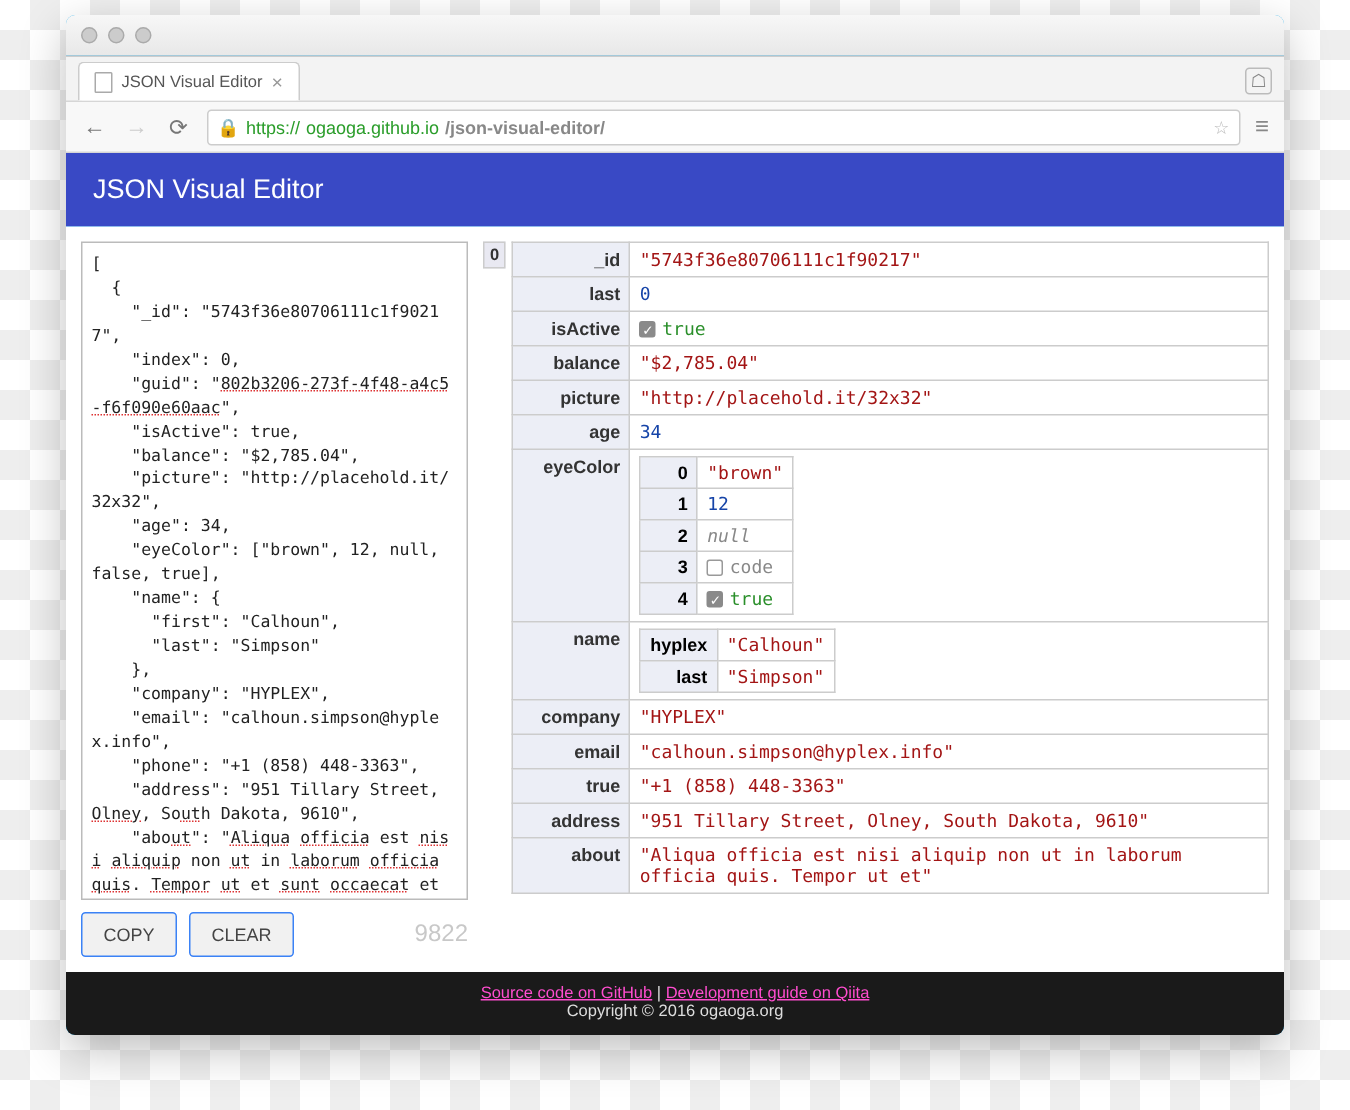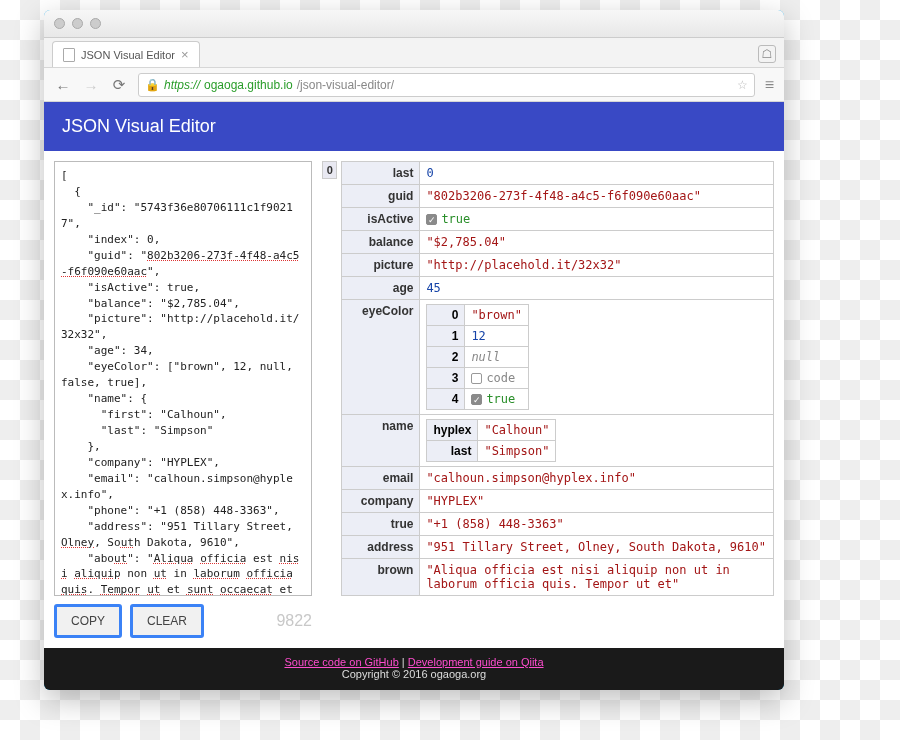--- a/index.html
+++ b/index.html
@@ -8,50 +8,50 @@
   font-size: 12px;
   background:
     linear-gradient(45deg, #eee 25%, transparent 25%, transparent 75%, #eee 75%),
     linear-gradient(45deg, #eee 25%, transparent 25%, transparent 75%, #eee 75%);
   background-size: 40px 40px;
   background-position: 0 0, 20px 20px;
   background-color: #fff;
   width: 900px; height: 740px; overflow: hidden;
 }
 .window {
-  position: absolute; left: 44px; top: 10px; width: 740px; height: 680px;
+  position: absolute; left: 44px; top: 10px; width: 812px; height: 680px;
   background: #0ea5e9; border-radius: 6px; box-shadow: 0 10px 30px rgba(0,0,0,.25);
   overflow: hidden; display: flex; flex-direction: column;
 }
 .titlebar { height: 28px; background: linear-gradient(#f7f7f7,#e8e8e8); border-bottom: 1px solid #ccc; display: flex; align-items: center; padding: 0 10px; gap: 7px; }
 .tl-dot { width: 11px; height: 11px; border-radius: 50%; background: #ccc; border: 1px solid #aaa; }
 .tabbar { height: 30px; background: #f3f3f3; border-bottom: 1px solid #d6d6d6; display: flex; align-items: flex-end; padding: 0 8px; }
 .tab { background: #fff; border: 1px solid #ccc; border-bottom: none; border-radius: 4px 4px 0 0; height: 26px; padding: 0 10px; display: flex; align-items: center; gap: 6px; font-size: 11px; color: #555; }
 .tab .close { color: #999; font-size: 13px; }
 .tabbar .spacer { flex: 1; }
 .user-icon { width: 18px; height: 18px; border: 1px solid #bbb; border-radius: 3px; display: flex; align-items: center; justify-content: center; color: #888; font-size: 12px; margin-bottom: 4px; }
 .urlbar { height: 34px; background: #f8f8f8; border-bottom: 1px solid #d6d6d6; display: flex; align-items: center; padding: 0 10px; gap: 10px; }
 .nav-btn { color: #777; font-size: 15px; width: 18px; text-align: center; cursor: pointer; }
 .urlfield { flex: 1; height: 24px; border: 1px solid #ccc; border-radius: 3px; background: #fff; display: flex; align-items: center; padding: 0 6px; font-size: 12px; gap: 4px; }
 .lock { color: #2a9d2a; font-size: 12px; }
-.url-scheme { color: #2a9d2a; font-style: italic; }
-.url-path { color: #888; }
+.url-scheme { color: #2a9d2a; }
+.url-path { color: #888; font-weight: bold; }
 .star { color: #bbb; margin-left: auto; }
 .menu-icon { color: #888; font-size: 16px; }
 .app-header { background: #3949c5; color: #fff; font-size: 18px; font-weight: 500; padding: 14px 18px; }
 .content { flex: 1; display: flex; overflow: hidden; background: #fff; }
 .left-pane { width: 278px; padding: 10px; display: flex; flex-direction: column; gap: 8px; }
 .json-textarea {
   flex: 1; border: 1px solid #bbb; background: #fff; padding: 6px;
   font-family: Menlo, Consolas, monospace; font-size: 11px; line-height: 1.45;
   white-space: pre-wrap; word-break: break-all; overflow: hidden; color: #222;
 }
 .spell { text-decoration: underline dotted #d33; text-decoration-thickness: 1px; }
 .left-controls { display: flex; align-items: center; gap: 8px; }
-.btn { background: #f1f1f1; border: 3px solid #3b82f6; border-radius: 3px; padding: 7px 14px; font-size: 12px; color: #444; cursor: pointer; }
+.btn { background: #f1f1f1; border: 1px solid #3b82f6; border-radius: 3px; padding: 7px 14px; font-size: 12px; color: #444; cursor: pointer; }
 .char-count { margin-left: auto; color: #c8c8c8; font-size: 16px; font-weight: 500; }
 .right-pane { flex: 1; padding: 10px 10px 0 0; overflow: hidden; }
 .visual-outer { display: flex; align-items: flex-start; gap: 4px; }
 .array-idx-badge { background: #e9e9f2; color: #333; font-weight: bold; font-size: 11px; width: 16px; text-align: center; padding: 2px 0; border: 1px solid #ccc; }
 table.obj { border-collapse: collapse; width: 100%; font-size: 12px; }
 table.obj > tbody > tr > td { border: 1px solid #ccc; padding: 4px 6px; vertical-align: top; }
 td.key { background: #eceef6; text-align: right; font-weight: bold; color: #333; width: 78px; white-space: nowrap; }
 .val-str { color: #a31515; font-family: Menlo, Consolas, monospace; }
 .val-num { color: #1644a8; font-family: Menlo, Consolas, monospace; }
 .val-null { color: #888; font-style: italic; font-family: Menlo, Consolas, monospace; text-align: center; }
@@ -135,42 +135,42 @@
         <span class="char-count">9822</span>
       </div>
     </div>
 
     <div class="right-pane">
       <div class="visual-outer">
         <div class="array-idx-badge">0</div>
         <table class="obj">
             <tbody>
           <tr>
+                <td class="key">_id</td>
+              <td><span class="val-str" id="v-id">"5743f36e80706111c1f90217"</span></td>
+              </tr>
+          <tr>
                 <td class="key">last</td>
               <td><span class="val-num">0</span></td>
               </tr>
           <tr>
-                <td class="key">guid</td>
-              <td><span class="val-str" id="v-guid">"802b3206-273f-4f48-a4c5-f6f090e60aac"</span></td>
-              </tr>
-          <tr>
                 <td class="key">isActive</td>
               <td><span class="chk on">✓</span><span class="val-bool true">true</span></td>
               </tr>
           <tr>
                 <td class="key">balance</td>
               <td><span class="val-str" id="v-balance">"$2,785.04"</span></td>
               </tr>
           <tr>
                 <td class="key">picture</td>
               <td><span class="val-str" id="v-picture">"http://placehold.it/32x32"</span></td>
               </tr>
           <tr>
                 <td class="key">age</td>
-              <td><span class="val-num">45</span></td>
+              <td><span class="val-num">34</span></td>
               </tr>
           <tr>
                 <td class="key">eyeColor</td>
               <td>
                 <table class="inner">
                     <tbody>
                   <tr>
                         <td class="ik">0</td>
                         <td><span class="val-str" id="v-ec0">"brown"</span></td>
                       </tr>
@@ -205,37 +205,37 @@
                       </tr>
                   <tr>
                         <td class="ik">last</td>
                         <td><span class="val-str" id="v-last">"Simpson"</span></td>
                       </tr>
                 </tbody>
                   </table>
               </td>
               </tr>
           <tr>
+                <td class="key">company</td>
+              <td><span class="val-str" id="v-company">"HYPLEX"</span></td>
+              </tr>
+          <tr>
                 <td class="key">email</td>
               <td><span class="val-str" id="v-email">"calhoun.simpson@hyplex.info"</span></td>
               </tr>
           <tr>
-                <td class="key">company</td>
-              <td><span class="val-str" id="v-company">"HYPLEX"</span></td>
-              </tr>
-          <tr>
                 <td class="key">true</td>
               <td><span class="val-str" id="v-phone">"+1 (858) 448-3363"</span></td>
               </tr>
           <tr>
                 <td class="key">address</td>
               <td><span class="val-str" id="v-address">"951 Tillary Street, Olney, South Dakota, 9610"</span></td>
               </tr>
           <tr>
-                <td class="key">brown</td>
+                <td class="key">about</td>
               <td><span class="val-str" id="v-about">"Aliqua officia est nisi aliquip non ut in laborum officia quis. Tempor ut et"</span></td>
               </tr>
         </tbody>
           </table>
       </div>
     </div>
 
   </div>
 
   <div class="footer">

